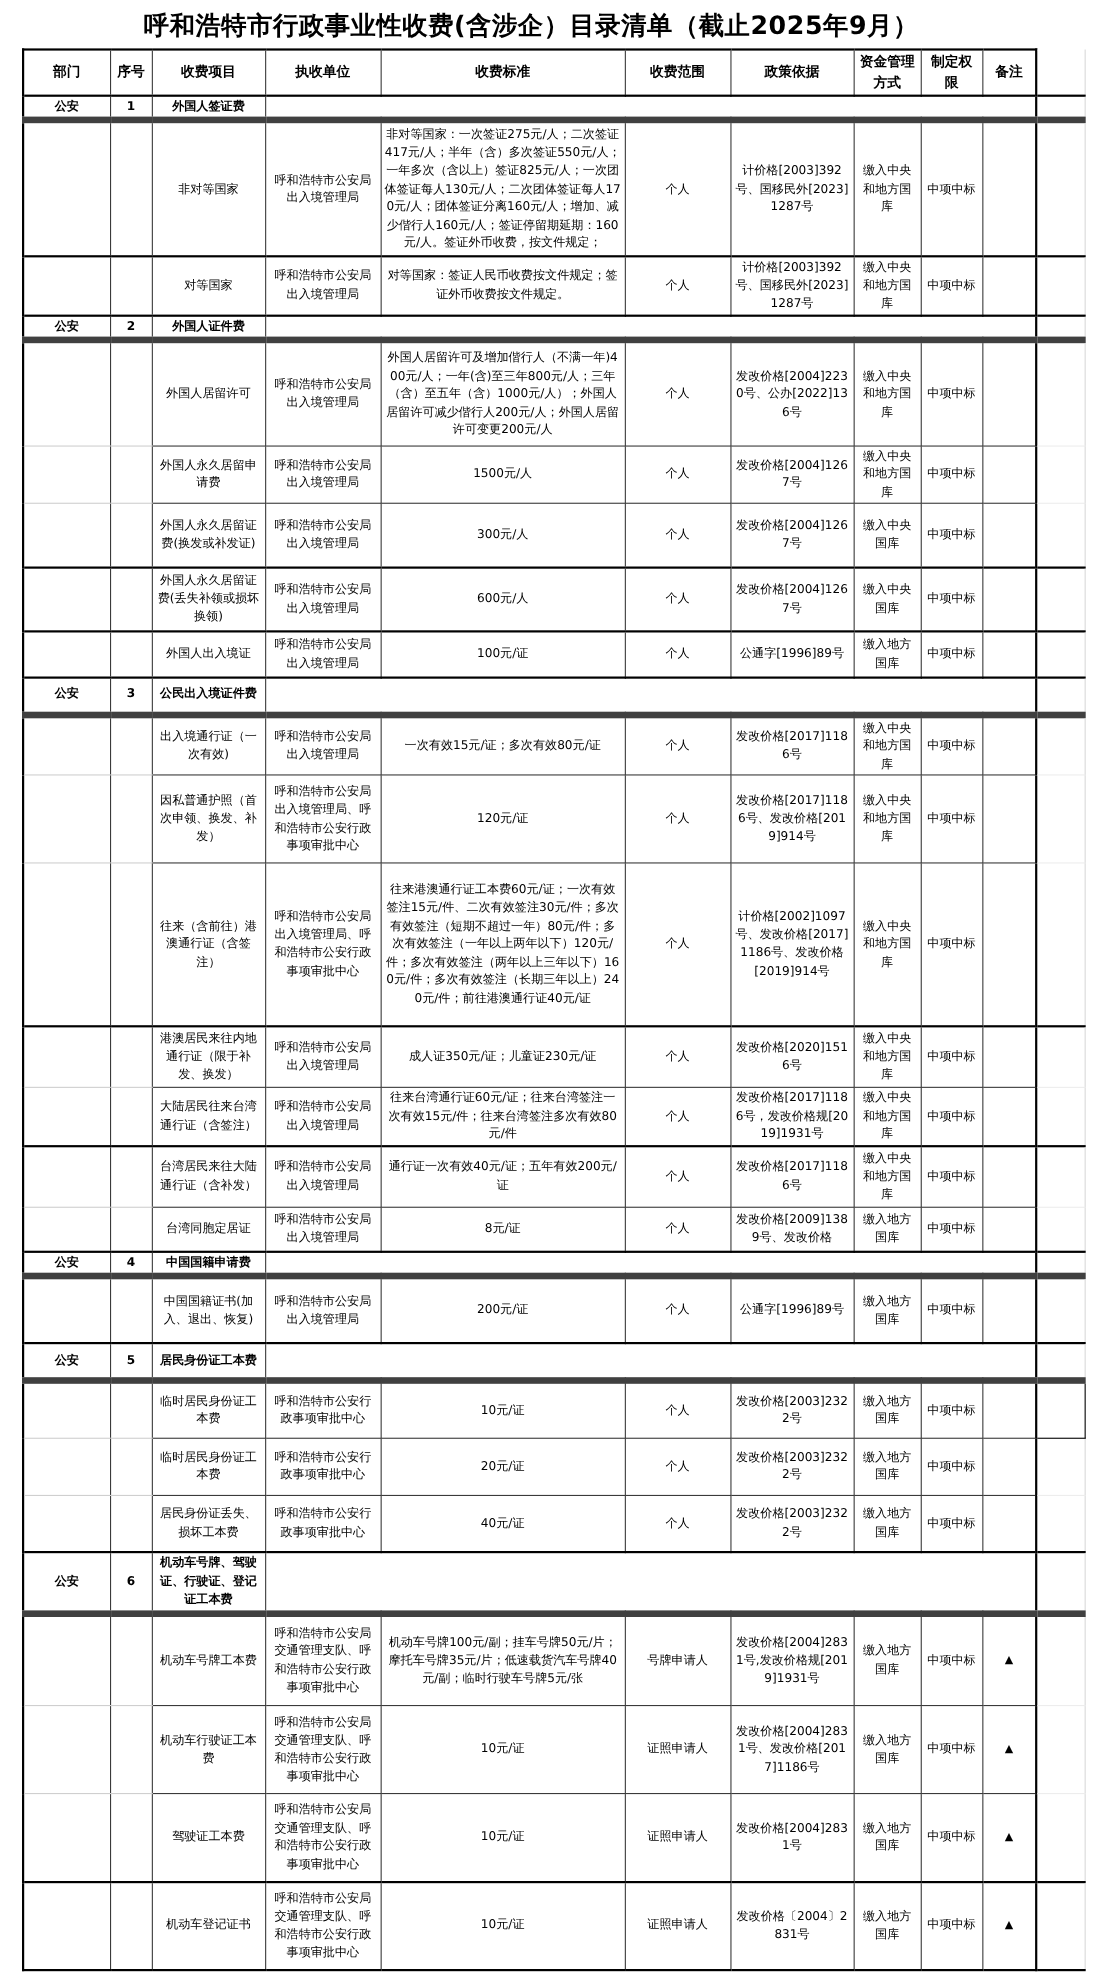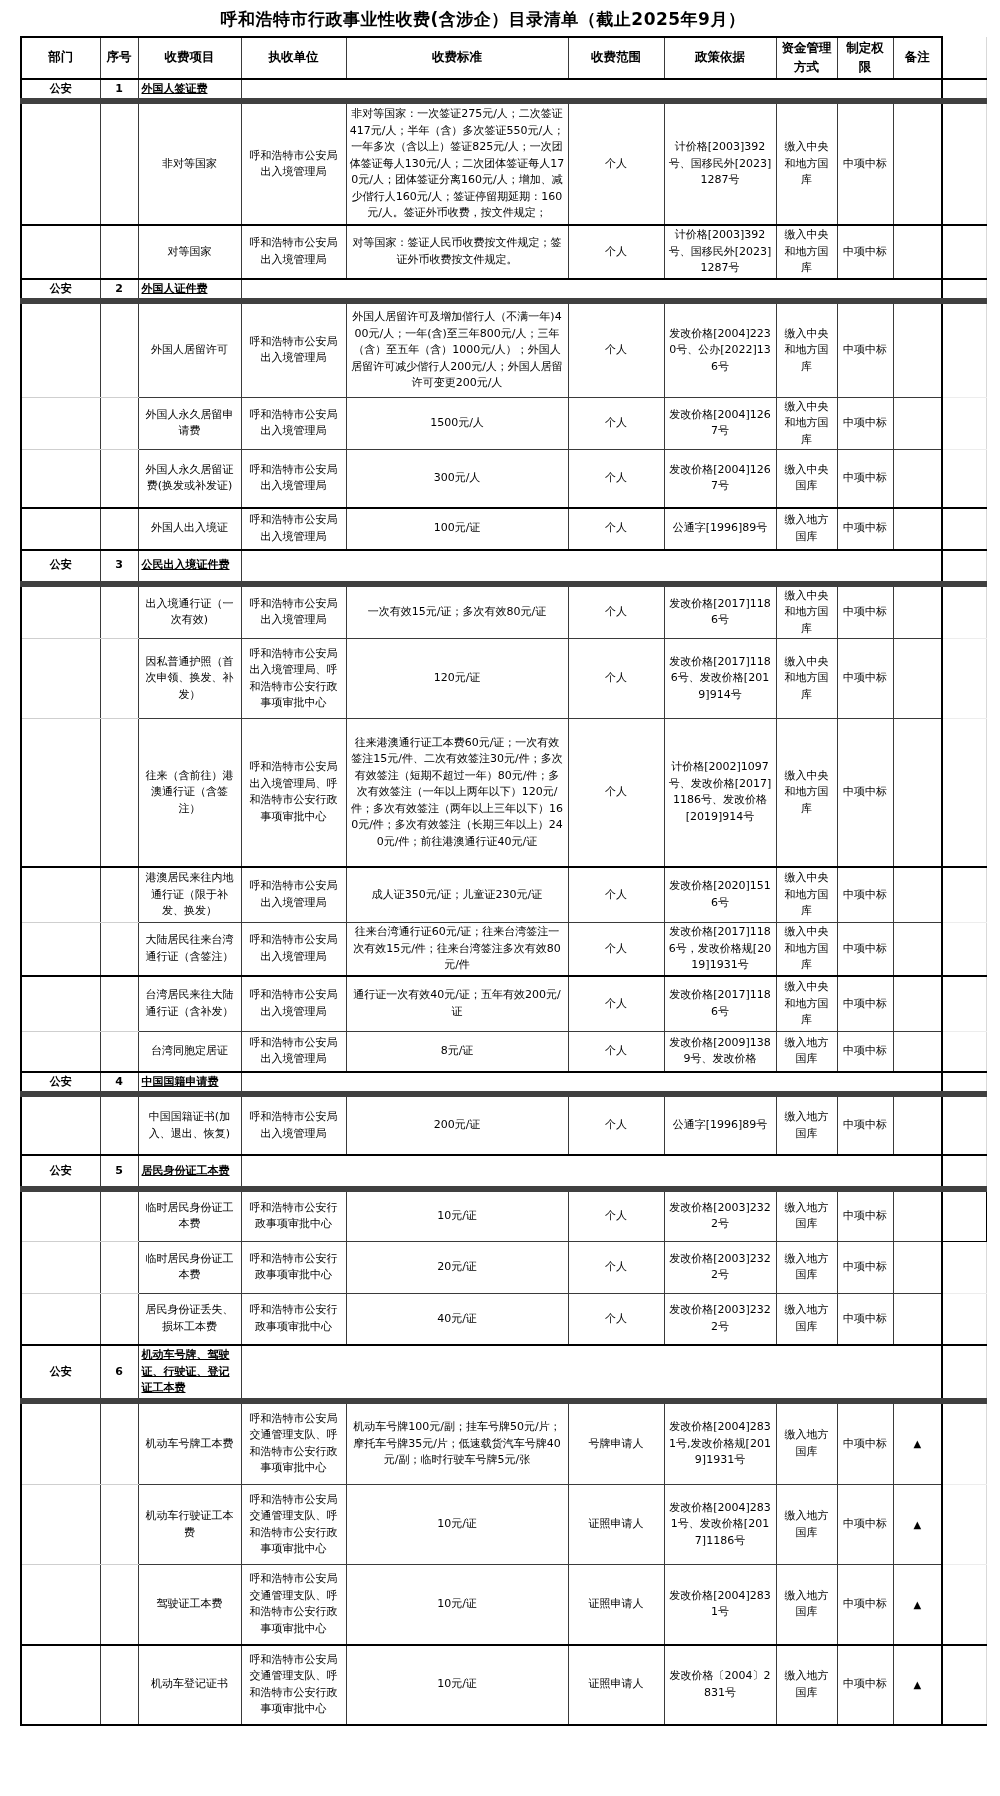--- a/index.html
+++ b/index.html
@@ -1,30 +1,30 @@
 <!DOCTYPE html>
 <html><head>
 <meta charset="utf-8">
 <style>
   html,body{margin:0;padding:0;background:#ffffff;}
   body{width:1000px;height:1796px;overflow:hidden;
        font-family:"DejaVu Sans","Liberation Sans",sans-serif;color:#000;}
   .sheet{padding-left:20px;}
-  .doc-title{width:926px;text-align:center;font-size:17px;font-weight:bold;
+  .doc-title{width:926px;text-align:center;font-size:23px;font-weight:bold;
              margin:8px 0 5px 0;letter-spacing:0.5px;}
   table{border-collapse:collapse;table-layout:fixed;}
   td,th{border:1px solid #3a3a3a;padding:1px 3px;text-align:center;
         vertical-align:middle;font-size:11px;line-height:1.5;
         word-break:break-all;overflow:hidden;}
   th{font-size:12.5px;font-weight:bold;border-top:2px solid #000;}
   .b-left{border-left:2px solid #000;}
   .b-right{border-right:2px solid #000;}
   tr.section td{border-top:2px solid #000;border-bottom:6px solid #404040;
                 font-weight:bold;}
-  tr.section td.c-item{text-align:left;text-decoration:underline;}
+  tr.section td.c-item{text-align:center;}
   tr.thick td{border-top-width:2px;border-top-color:#000;}
   td.ghost{border-top-color:#cfcfcf;border-bottom-color:#cfcfcf;}
   td.gutter{border:1px solid #ededed;border-right:1px solid #d9d9d9;
             background:#fff;}
   td.gutter.gx{border-top:1px solid #000;border-right:1px solid #000;
                border-bottom:1px solid #000;}
   tr.lastrow td{border-bottom:2px solid #000;}
   td.c-note{font-size:10px;}
 </style>
 </head>
@@ -134,20 +134,33 @@
           <td class="c-item">外国人永久居留证费(换发或补发证)</td>
           <td class="c-unit">呼和浩特市公安局出入境管理局</td>
           <td class="c-standard">300元/人</td>
           <td class="c-scope">个人</td>
           <td class="c-policy">发改价格[2004]1267号</td>
           <td class="c-fund">缴入中央国库</td>
           <td class="c-auth">中项中标</td>
           <td class="b-right c-note"></td>
           <td class="gutter"></td>
         </tr>
+        <tr class="thick" style="height: 58px;">
+          <td class="b-left ghost c-dept"></td>
+          <td class="ghost c-num"></td>
+          <td class="c-item">外国人永久居留证费(丢失补领或损坏换领)</td>
+          <td class="c-unit">呼和浩特市公安局出入境管理局</td>
+          <td class="c-standard">600元/人</td>
+          <td class="c-scope">个人</td>
+          <td class="c-policy">发改价格[2004]1267号</td>
+          <td class="c-fund">缴入中央国库</td>
+          <td class="c-auth">中项中标</td>
+          <td class="b-right c-note"></td>
+          <td class="gutter"></td>
+        </tr>
         <tr class="thick" style="height: 42px;">
           <td class="b-left ghost c-dept"></td>
           <td class="ghost c-num"></td>
           <td class="c-item">外国人出入境证</td>
           <td class="c-unit">呼和浩特市公安局出入境管理局</td>
           <td class="c-standard">100元/证</td>
           <td class="c-scope">个人</td>
           <td class="c-policy">公通字[1996]89号</td>
           <td class="c-fund">缴入地方国库</td>
           <td class="c-auth">中项中标</td>

